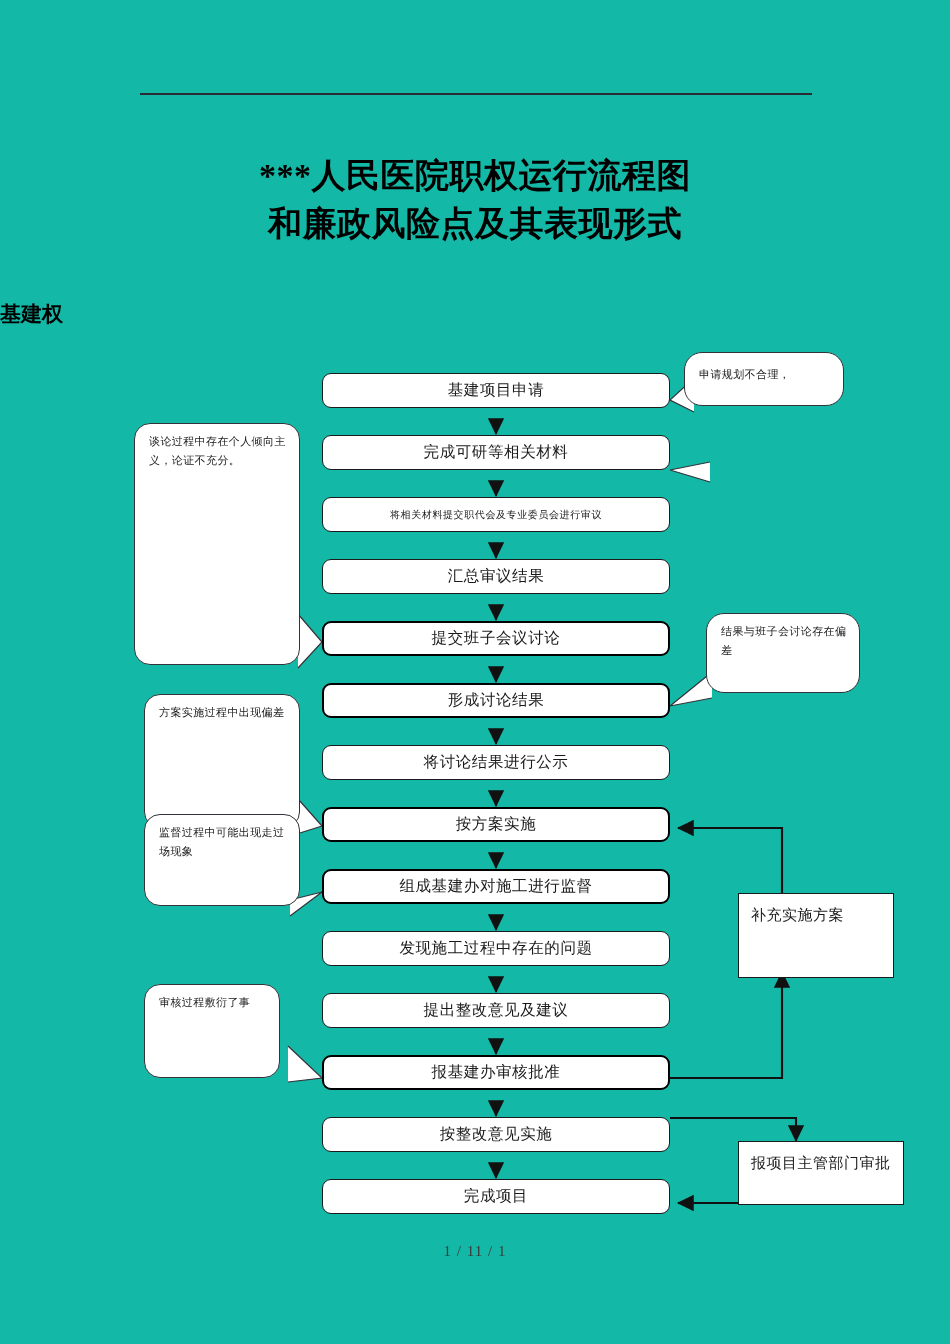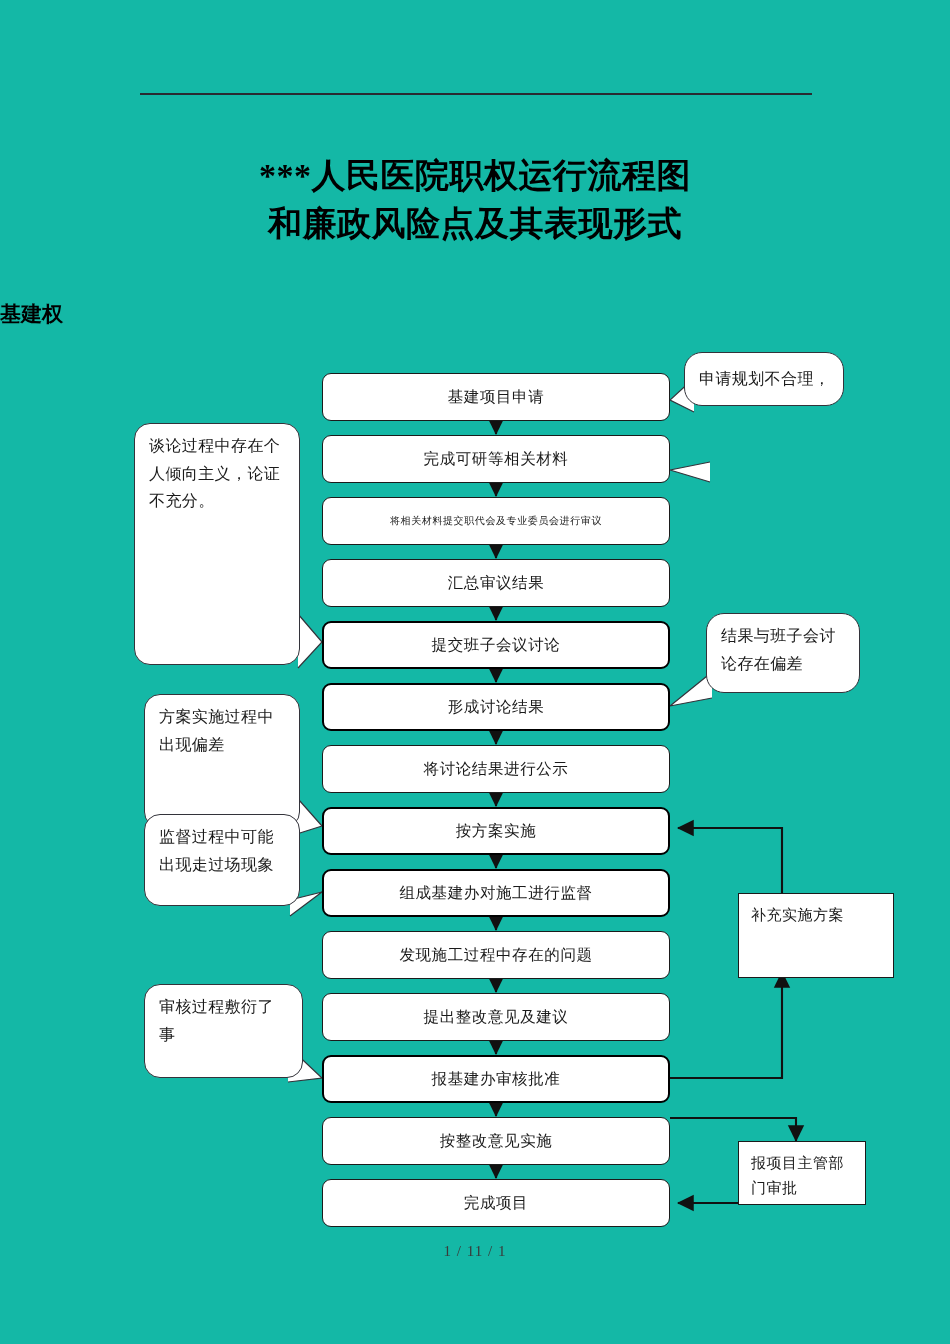--- a/index.html
+++ b/index.html
@@ -64,21 +64,21 @@
     font-size: 15px;
     color: #3a3a3a;
     letter-spacing: 1px;
   }
 
   
   .flow-box {
     position: absolute;
     left: 322px;
     width: 348px;
-    height: 48px;
+    height: 35px;
     box-sizing: border-box;
     border: 1.3px solid #1b1b1b;
     border-radius: 9px;
     background: #ffffff;
     display: flex;
     align-items: center;
     justify-content: center;
     font-size: 15.5px;
     color: #1a1a1a;
     letter-spacing: 0.6px;
@@ -90,21 +90,21 @@
   }
   .flow-box.wide-text { font-size: 10px; }
 
   
   .callout {
     position: absolute;
     box-sizing: border-box;
     border: 1.2px solid #33333a;
     border-radius: 16px;
     background: #ffffff;
-    font-size: 16px;
+    font-size: 11px;
     line-height: 1.72;
     color: #1a1a1a;
     padding: 8px 12px 8px 14px;
     letter-spacing: 0.4px;
   }
   .callout.r-small { border-radius: 18px; }
 
   
   .rect-box {
     position: absolute;
@@ -243,26 +243,26 @@
   <div class="flow-box emph" style="top:1055px">报基建办审核批准</div>
   <div class="flow-box" style="top:1117px">按整改意见实施</div>
   <div class="flow-box" style="top:1179px">完成项目</div>
 
   <div class="callout" style="left:134px; top:423px; width:166px; height:242px;">谈论过程中存在个人倾向主义，论证不充分。</div>
 
   <div class="callout" style="left:144px; top:694px; width:156px; height:134px;">方案实施过程中出现偏差</div>
 
   <div class="callout" style="left:144px; top:814px; width:156px; height:92px;">监督过程中可能出现走过场现象</div>
 
-  <div class="callout" style="left:144px; top:984px; width:159px; height:94px;border-radius:16px;">审核过程敷衍了事</div>
+  <div class="callout" style="left:144px; top:984px; width:136px; height:94px;border-radius:16px;">审核过程敷衍了事</div>
 
   <div class="callout r-small" style="left:684px; top:352px; width:160px; height:54px; padding-top:12px;">申请规划不合理，</div>
 
 
   <div class="callout r-small" style="left:706px; top:613px; width:154px; height:80px;">结果与班子会讨论存在偏差</div>
 
   <div class="rect-box" style="left:702px; top:893px; width:156px; height:85px;">补充实施方案</div>
 
-  <div class="rect-box" style="left:702px; top:1141px; width:128px; height:64px;">报项目主管部门审批</div>
+  <div class="rect-box" style="left:702px; top:1141px; width:166px; height:64px;">报项目主管部门审批</div>
 
   <div class="footer-pager">1 / 11 / 1</div>
 
 </div>
 
 </body></html>

